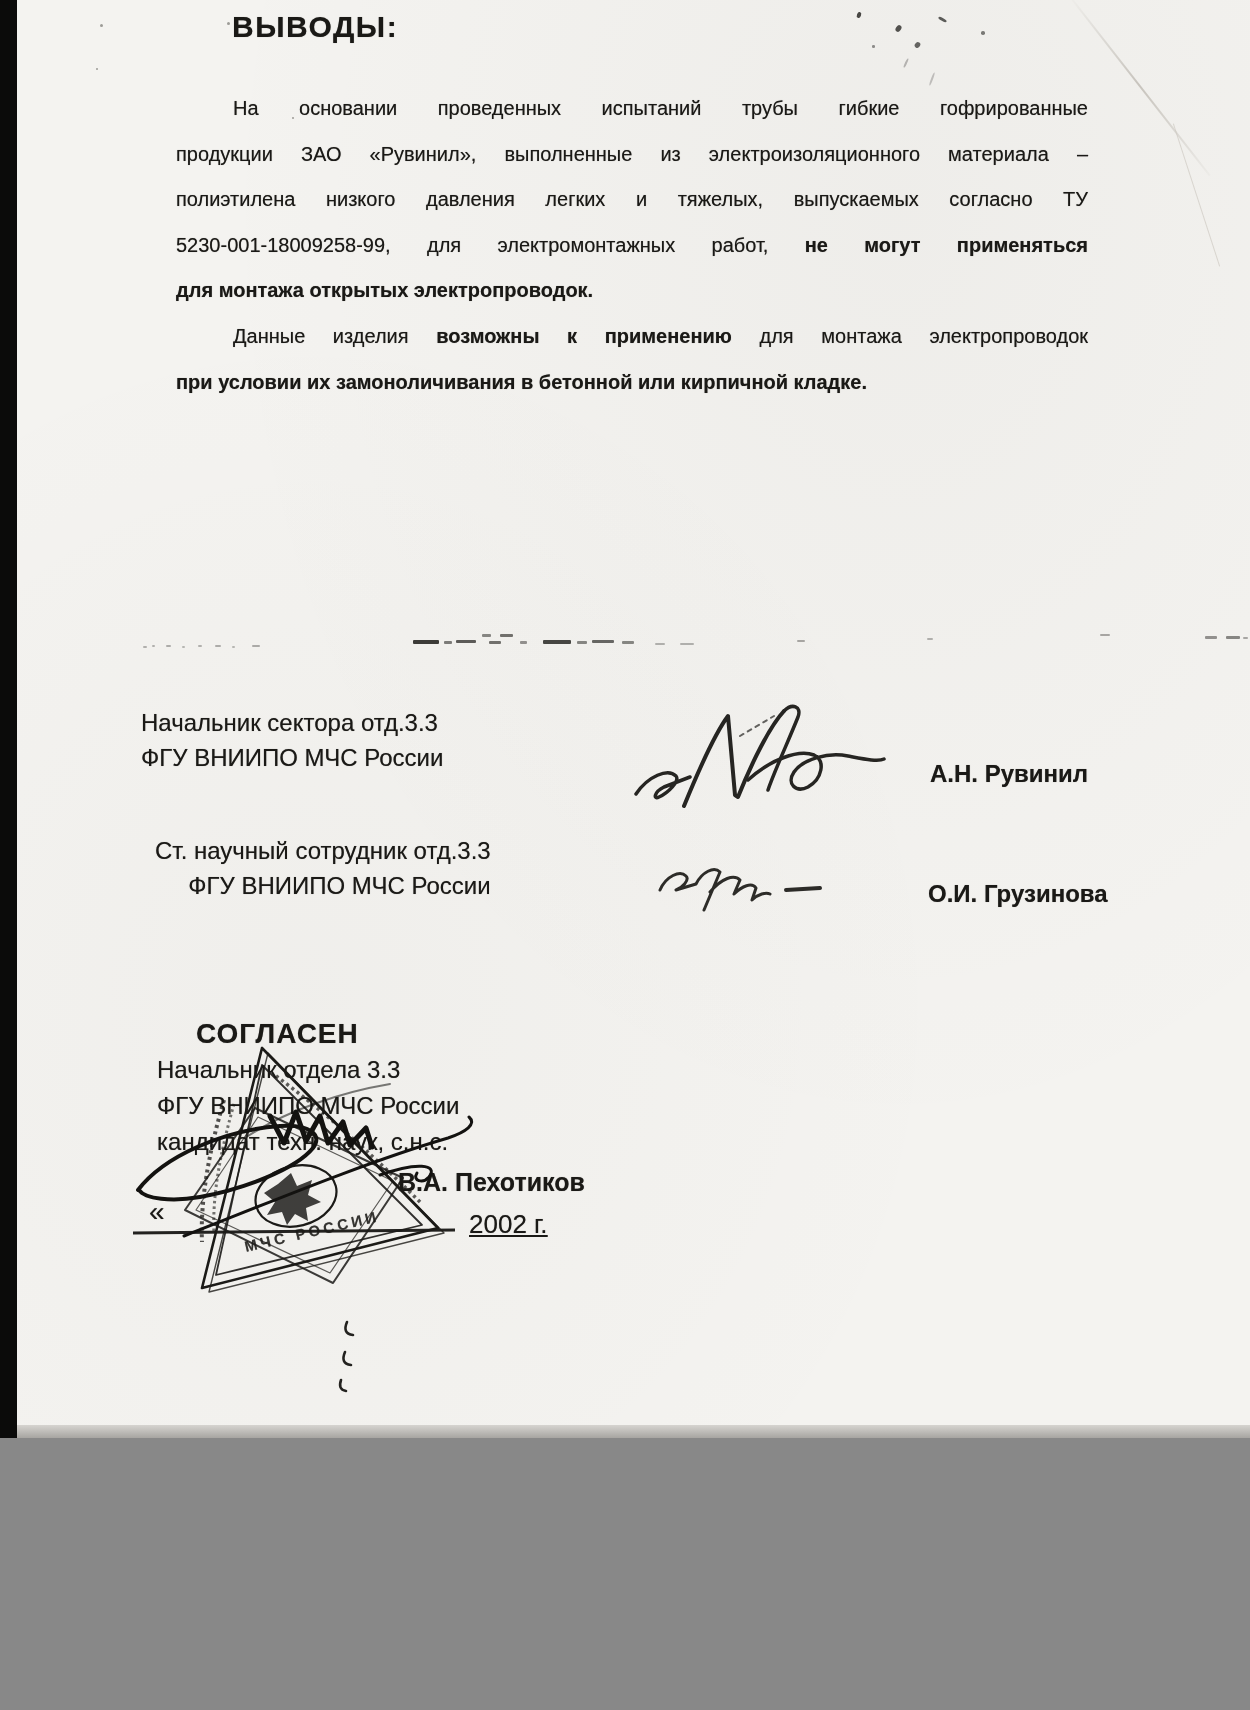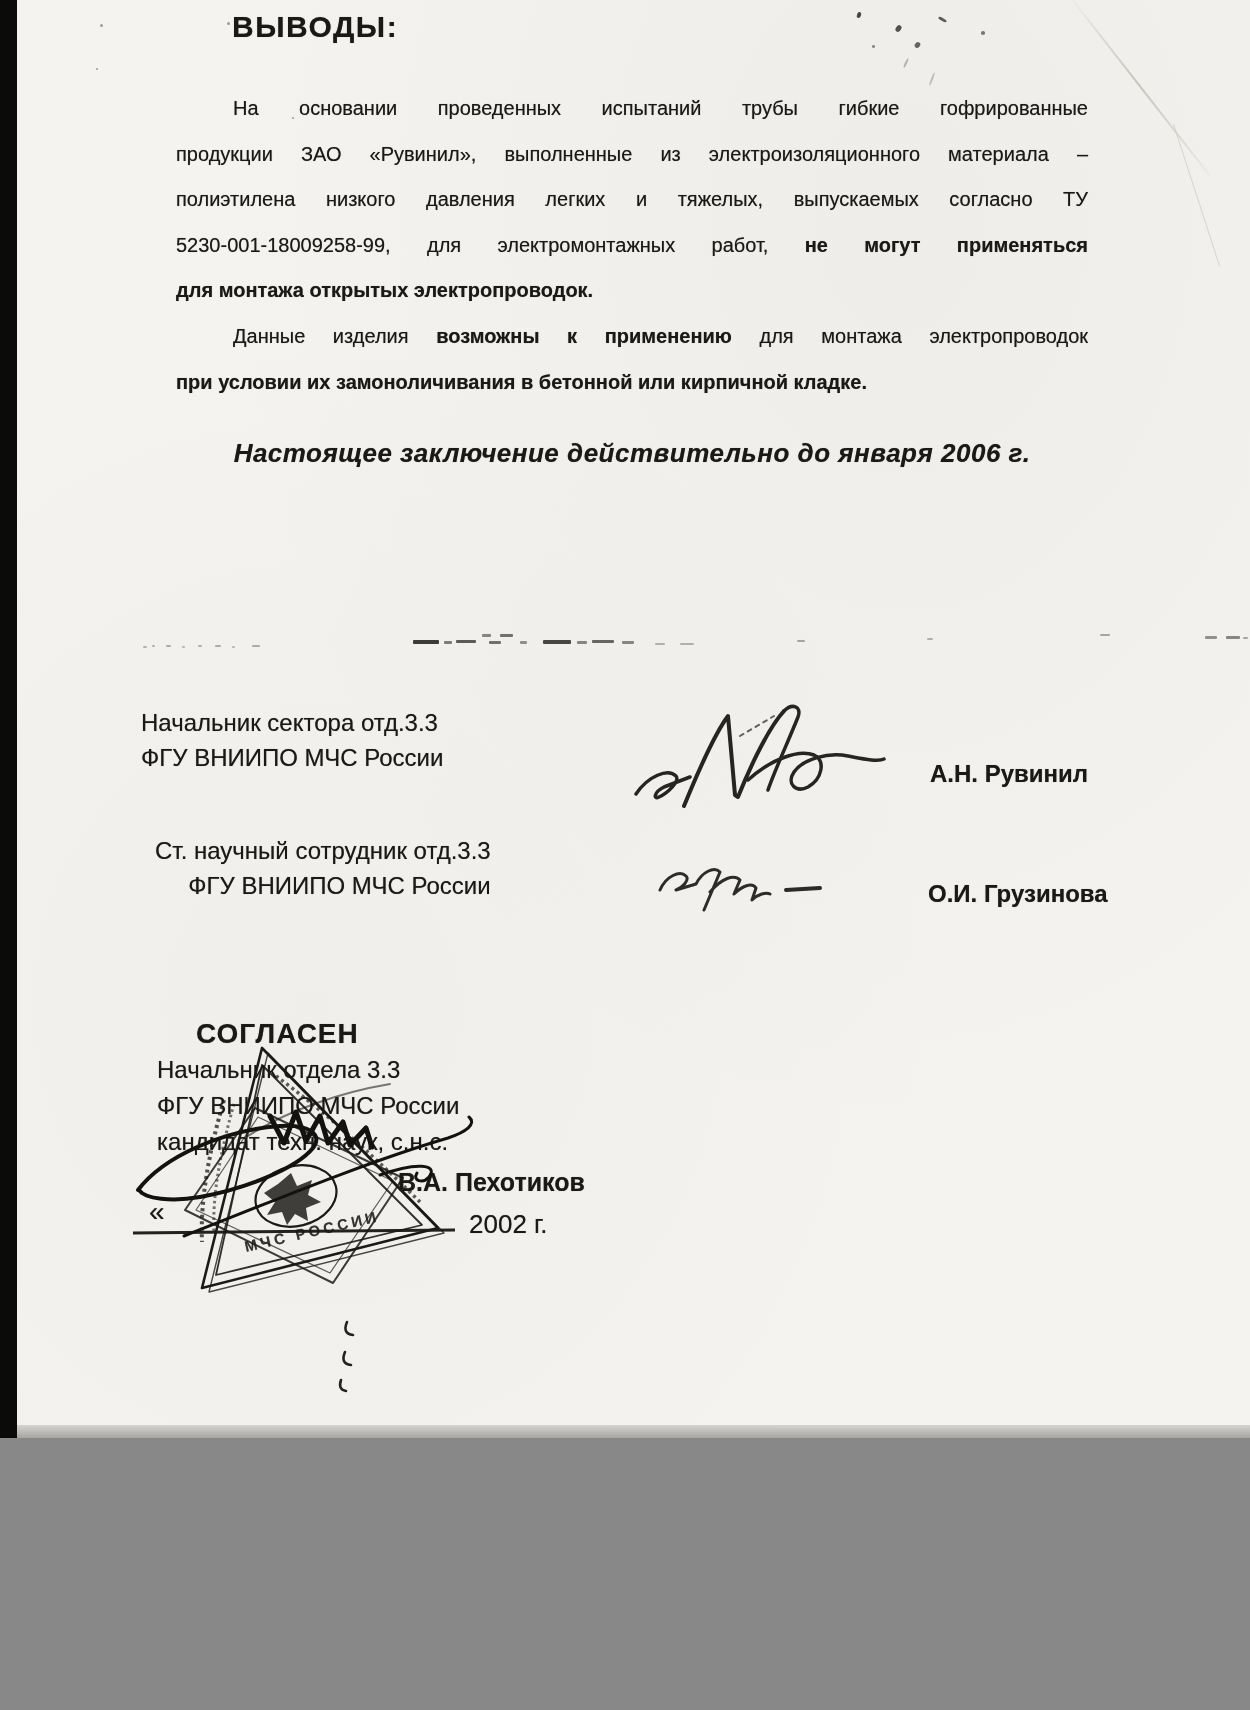--- a/index.html
+++ b/index.html
@@ -37,21 +37,21 @@
   .n1{left:930px;top:760px;}
   .n2{left:928px;top:880px;}
   .sig-svg{position:absolute;}
   .sig1{left:628px;top:700px;}
   .sig2{left:652px;top:852px;}
   .agreed{position:absolute;left:196px;top:1018px;font-size:28px;font-weight:700;letter-spacing:1px;}
   .r3{left:157px;top:1052px;line-height:36px;}
   .n3{left:398px;top:1168px;font-size:25px;}
   .quote-open{position:absolute;left:149px;top:1196px;font-size:28px;}
   .date-line{position:absolute;left:133px;top:1230px;width:322px;height:3px;background:#232220;transform:rotate(-0.5deg);}
-  .date-year{position:absolute;left:469px;top:1209px;font-size:26px;}
+  .date-year{position:absolute;left:469px;top:1209px;font-size:26px;text-decoration:underline;}
   .stamp{left:128px;top:1038px;z-index:5;}
   .dash{position:absolute;background:#1c1b18;border-radius:1px;}
   .speck{position:absolute;background:#2a2927;border-radius:45%;}
   .hooks{position:absolute;left:330px;top:1314px;}
   .dust{position:absolute;background:#55534e;border-radius:50%;}
 </style>
 </head>
 <body>
 
 <div class="page ink">
@@ -67,21 +67,20 @@
   <div class="body-text">
     <div class="ln indent"><span>На основании проведенных испытаний трубы гибкие гофрированные</span></div>
     <div class="ln"><span>продукции ЗАО «Рувинил», выполненные из электроизоляционного материала –</span></div>
     <div class="ln"><span>полиэтилена низкого давления легких и тяжелых, выпускаемых согласно ТУ</span></div>
     <div class="ln"><span>5230-001-18009258-99, для электромонтажных работ,</span> <span class="b">не могут применяться</span></div>
     <div class="ln noj"><span class="b">для монтажа открытых электропроводок.</span></div>
     <div class="ln indent"><span>Данные изделия</span> <span class="b">возможны к применению</span> <span>для монтажа электропроводок</span></div>
     <div class="ln noj"><span class="b">при условии их замоноличивания в бетонной или кирпичной кладке.</span></div>
   </div>
 
-  <div class="validity">Настоящее заключение действительно до января 2006 г.</div>
 
   <div id="artifacts"></div>
 
   <div class="role r1">
     <div>Начальник сектора отд.3.3</div>
     <div>ФГУ ВНИИПО МЧС России</div>
   </div>
   <svg class="sig-svg sig1" width="262" height="128" viewBox="0 0 262 128">
     <g fill="none" stroke="#171613" stroke-linecap="round" stroke-linejoin="round" opacity="0.93">
       <path d="M8,94 C20,76 40,68 48,76 C52,81 40,93 31,97 C25,100 26,92 36,87 L62,77" stroke-width="3.5"></path>

